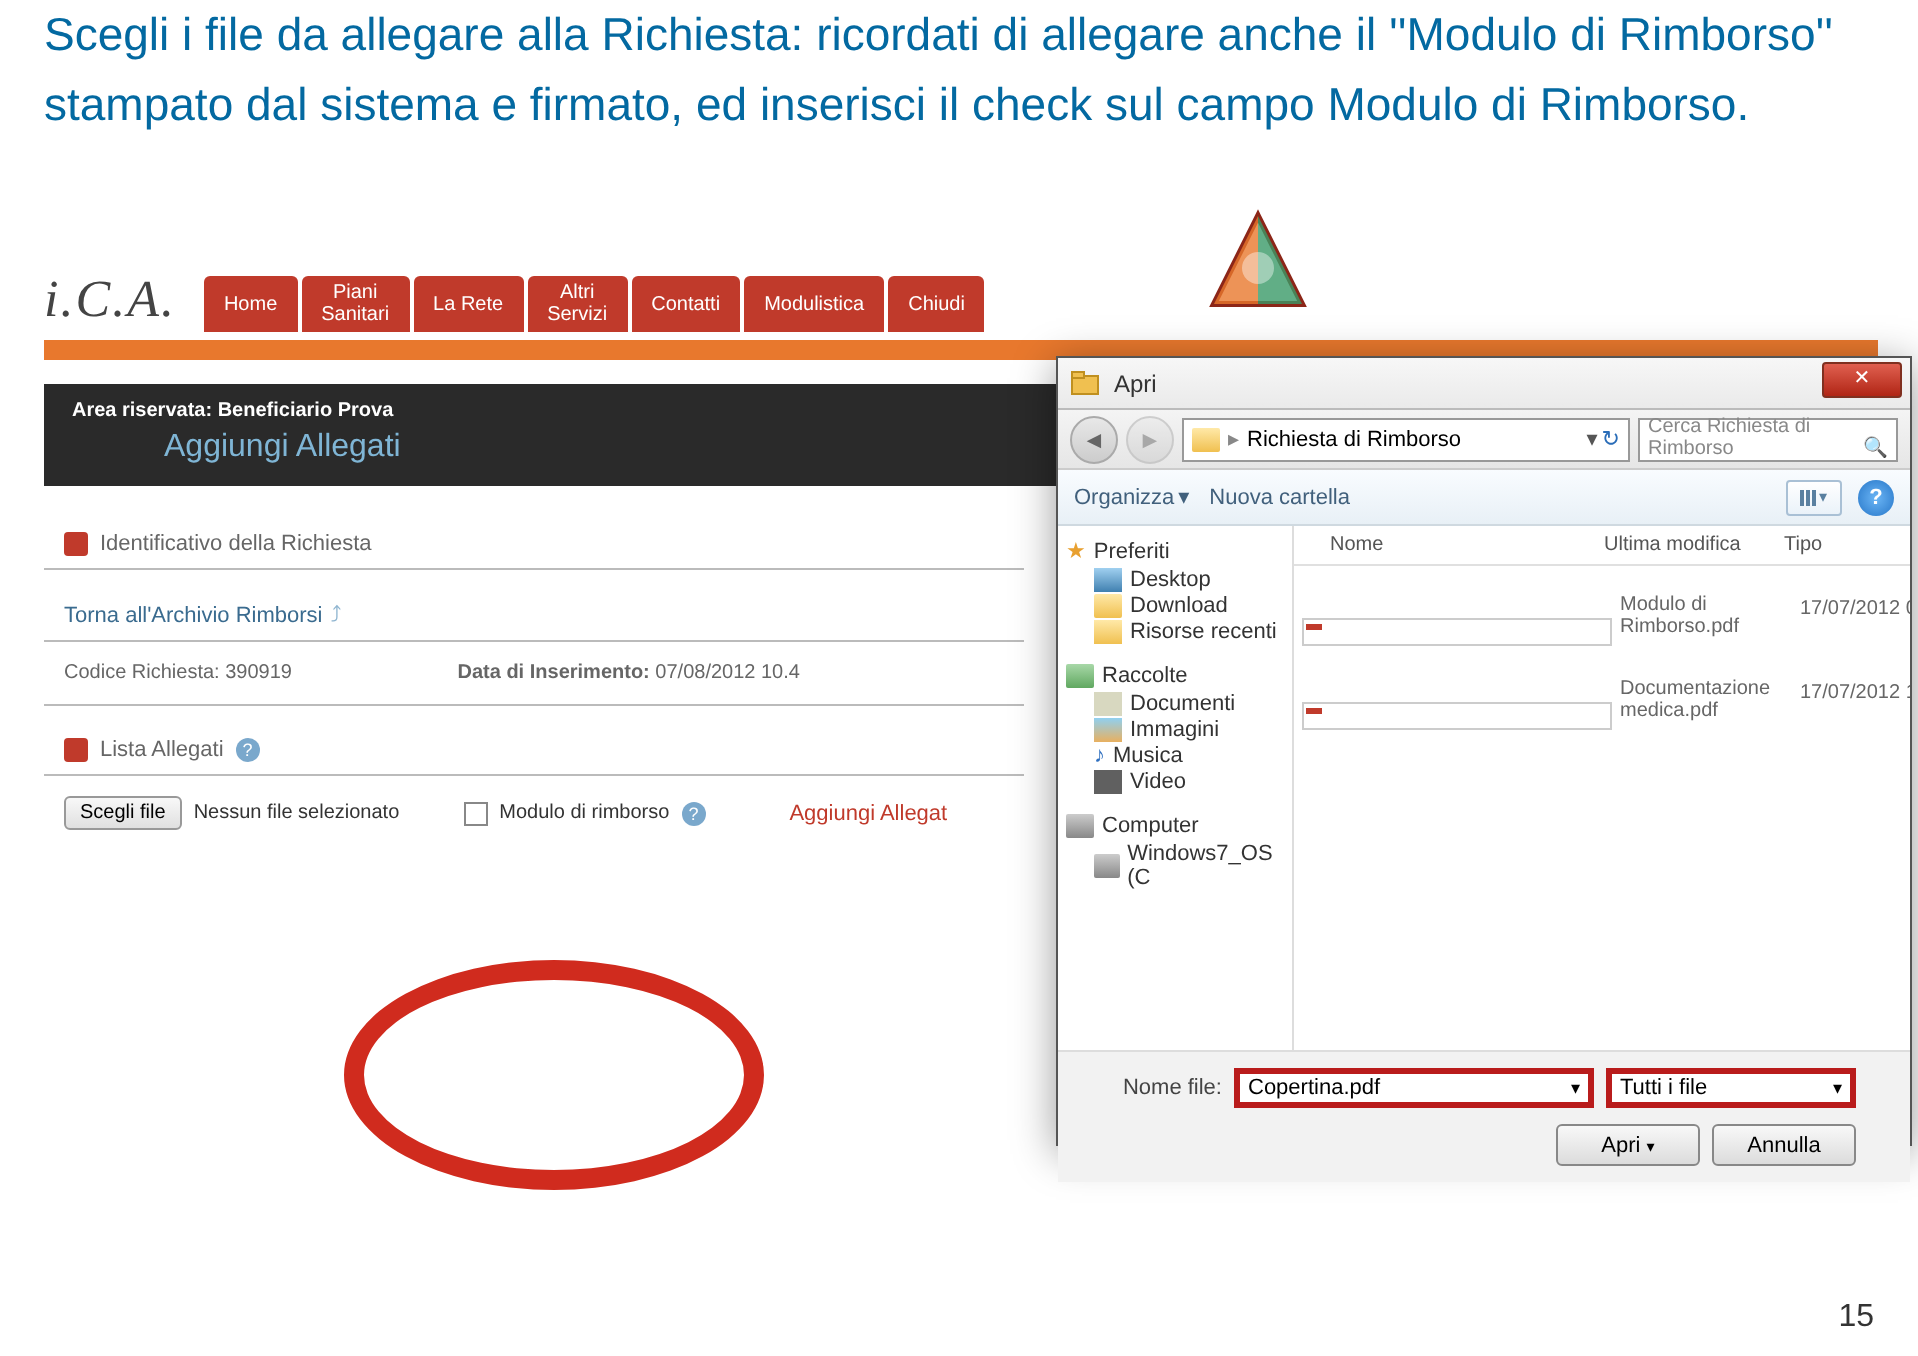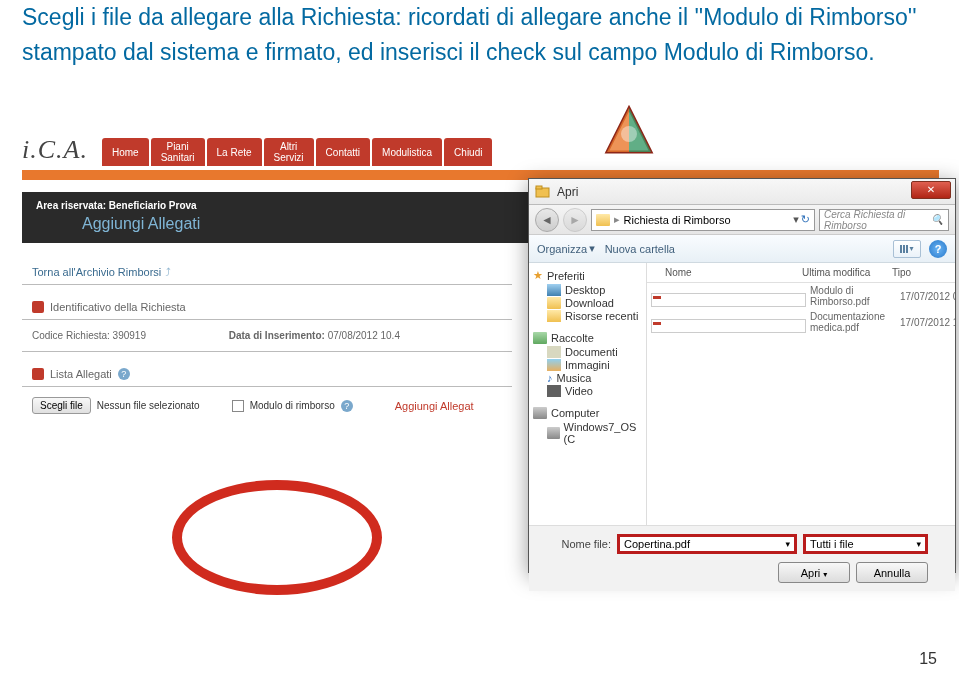--- a/index.html
+++ b/index.html
@@ -37,21 +37,21 @@
   .aggiungi-link { color: #c03a2b; font-size: 11px; }
   
   
   .file-dialog { position: absolute; top: 178px; left: 528px; width: 428px; height: 395px; background: #fff; border: 1px solid #555; box-shadow: 0 4px 20px rgba(0,0,0,0.4); font-size: 11px; }
   .dlg-title { height: 26px; background: linear-gradient(#f7f7f7,#eaeaea); border-bottom: 1px solid #bbb; display: flex; align-items: center; position: relative; }
   .dlg-title-text { padding-left: 28px; font-size: 12px; color: #333; }
   .dlg-close { position: absolute; right: 4px; top: 2px; width: 40px; height: 18px; background: linear-gradient(#e06050,#b02515); border-radius: 2px; color: #fff; text-align: center; font-size: 10px; line-height: 16px; border: 1px solid #803020; }
   .dlg-addr { height: 30px; background: linear-gradient(#f4f4f4,#e6e6e6); display: flex; align-items: center; padding: 0 6px; gap: 4px; border-bottom: 1px solid #ccc; }
   .nav-arrow { width: 24px; height: 24px; border-radius: 50%; background: linear-gradient(#e8e8e8,#cccccc); border: 1px solid #aaa; display: inline-flex; align-items: center; justify-content: center; color: #666; font-size: 12px; }
   .addr-box { flex: 1; height: 22px; border: 1px solid #999; background: #fff; display: flex; align-items: center; padding: 0 4px; gap: 4px; font-size: 11px; }
-  .search-box { width: 130px; height: 22px; border: 1px solid #999; background: #fff; display: flex; align-items: center; padding: 0 4px; gap: 20px; font-style: italic; color: #888; font-size: 10px; }
+  .search-box { width: 130px; height: 22px; border: 1px solid #999; background: #fff; display: flex; align-items: flex-end; padding: 0 4px; gap: 20px; color: #888; font-size: 10px; }
   .dlg-toolbar { height: 28px; background: linear-gradient(#f9fcff,#e8f0f6); border-bottom: 1px solid #cfd9e0; display: flex; align-items: center; padding: 0 8px; gap: 10px; color: #41607c; }
   .toolbar-btn { font-size: 11px; display: flex; align-items: center; gap: 2px; }
   .toolbar-right { margin-left: auto; display: flex; gap: 8px; align-items: center; }
   .view-btn { width: 28px; height: 18px; border: 1px solid #a9c0d5; border-radius: 2px; background: linear-gradient(#fff,#eaf2f9); }
   .help-blue { width: 18px; height: 18px; border-radius: 50%; background: radial-gradient(#6bb5f5,#2676c8); color: #fff; display: flex; align-items: center; justify-content: center; font-size: 11px; font-weight: bold; }
   
   .dlg-body { display: flex; height: 262px; }
   .tree { width: 118px; border-right: 1px solid #ddd; overflow: hidden; padding: 6px 4px; font-size: 11px; color: #333; }
   .tree-group { margin-bottom: 10px; }
   .tree-parent { display: flex; align-items: center; gap: 4px; margin-bottom: 2px; }
@@ -61,21 +61,21 @@
   .ico-folder { background: linear-gradient(#ffe9a8,#f0c050); border-radius: 1px; }
   .ico-lib { background: linear-gradient(#a8d8a8,#60a860); border-radius: 1px; }
   .ico-comp { background: linear-gradient(#ccc,#888); border-radius: 1px; }
   
   .filelist { flex: 1; overflow: hidden; }
   .fl-head { display: flex; border-bottom: 1px solid #e0e0e0; font-size: 10px; color: #555; padding: 4px 0; }
   .fl-head span:nth-child(1){ flex: 0 0 155px; padding-left: 18px; }
   .fl-head span:nth-child(2){ flex: 0 0 90px; }
   .fl-head span:nth-child(3){ flex: 1; }
   .fl-row { display: flex; font-size: 10px; padding: 2px 0; align-items: center; }
-  .fl-row span:nth-child(1){ flex: 0 0 155px; padding-left: 4px; display: flex; gap: 4px; align-items: flex-end; }
+  .fl-row span:nth-child(1){ flex: 0 0 155px; padding-left: 4px; display: flex; gap: 4px; align-items: flex-start; margin-top: 12px; }
   .fl-row span:nth-child(2){ flex: 0 0 90px; color: #666; }
   .fl-row span:nth-child(3){ flex: 1; color: #666; }
   .pdf-ico { width: 14px; height: 14px; background: #fff; border: 1px solid #ccc; position: relative; }
   .pdf-ico::after { content: ""; position: absolute; left: 1px; top: 2px; width: 8px; height: 3px; background: #c03a2b; }
   
   .dlg-footer { border-top: 1px solid #ddd; padding: 8px 27px; background: #f2f2f2; }
   .fn-row { display: flex; align-items: center; gap: 6px; margin-bottom: 8px; }
   .fn-label { font-size: 11px; color: #444; width: 55px; text-align: right; }
   .combo { flex: 1; height: 20px; border: 3px solid #b91c1c; background: #fff; font-size: 11px; padding: 0 4px; display: flex; align-items: center; justify-content: space-between; }
   .combo-small { width: 125px; flex: none; }
@@ -112,30 +112,30 @@
   </div>
   <div class="orange-band"></div>
 
   <div class="black-bar">
     <div class="black-bar-line1">Area riservata: Beneficiario Prova</div>
     <div class="black-bar-line2">Aggiungi Allegati</div>
   </div>
 
   <div class="content-area">
     <div class="section">
+      <div class="red-label">
+        <span class="red-bullet"></span>
+        <span>Identificativo della Richiesta</span>
+      </div>
+    </div>
+    <div class="section">
       <span class="back-link">
         <span>Torna all'Archivio Rimborsi</span>
         <span style="color:#8fb5d0;">⤴</span>
       </span>
-    </div>
-    <div class="section">
-      <div class="red-label">
-        <span class="red-bullet"></span>
-        <span>Identificativo della Richiesta</span>
-      </div>
     </div>
     <div class="grey-row">
       <span class="label-val">
         <span>Codice Richiesta:</span>
         <span>390919</span>
       </span>
       <span>
         <b>Data di Inserimento:</b>
         <span>07/08/2012 10.4</span>
       </span>

